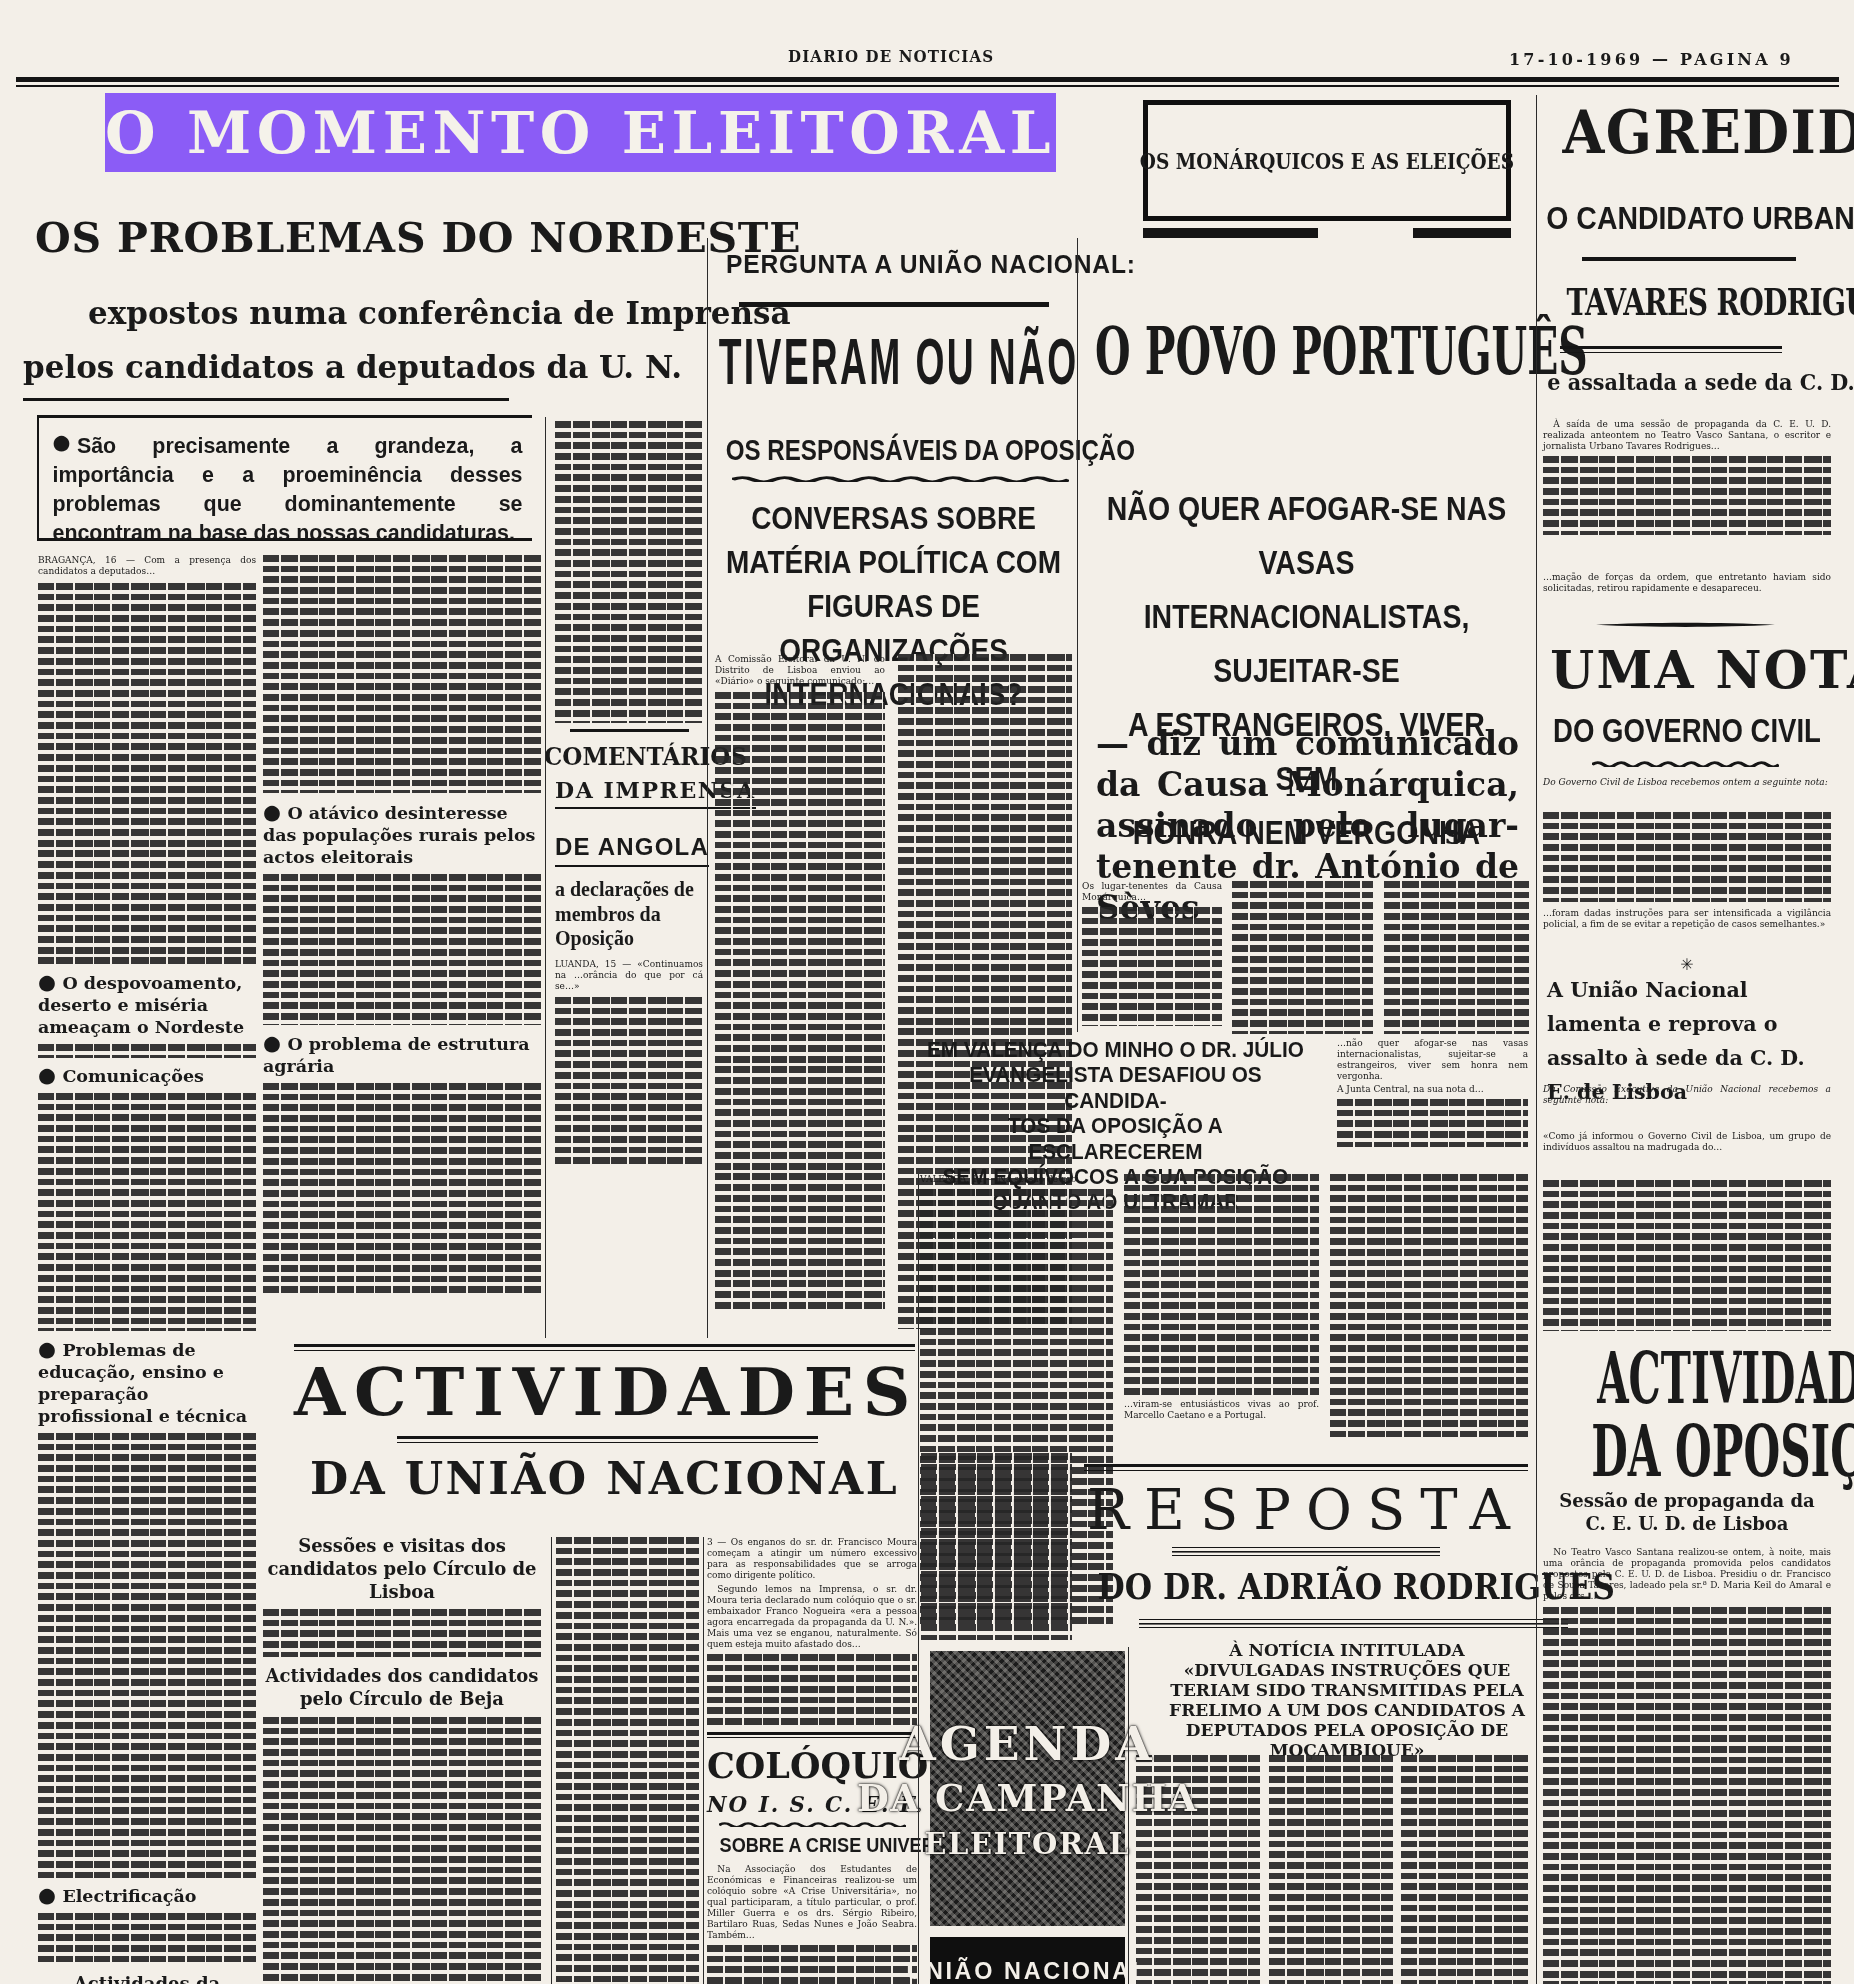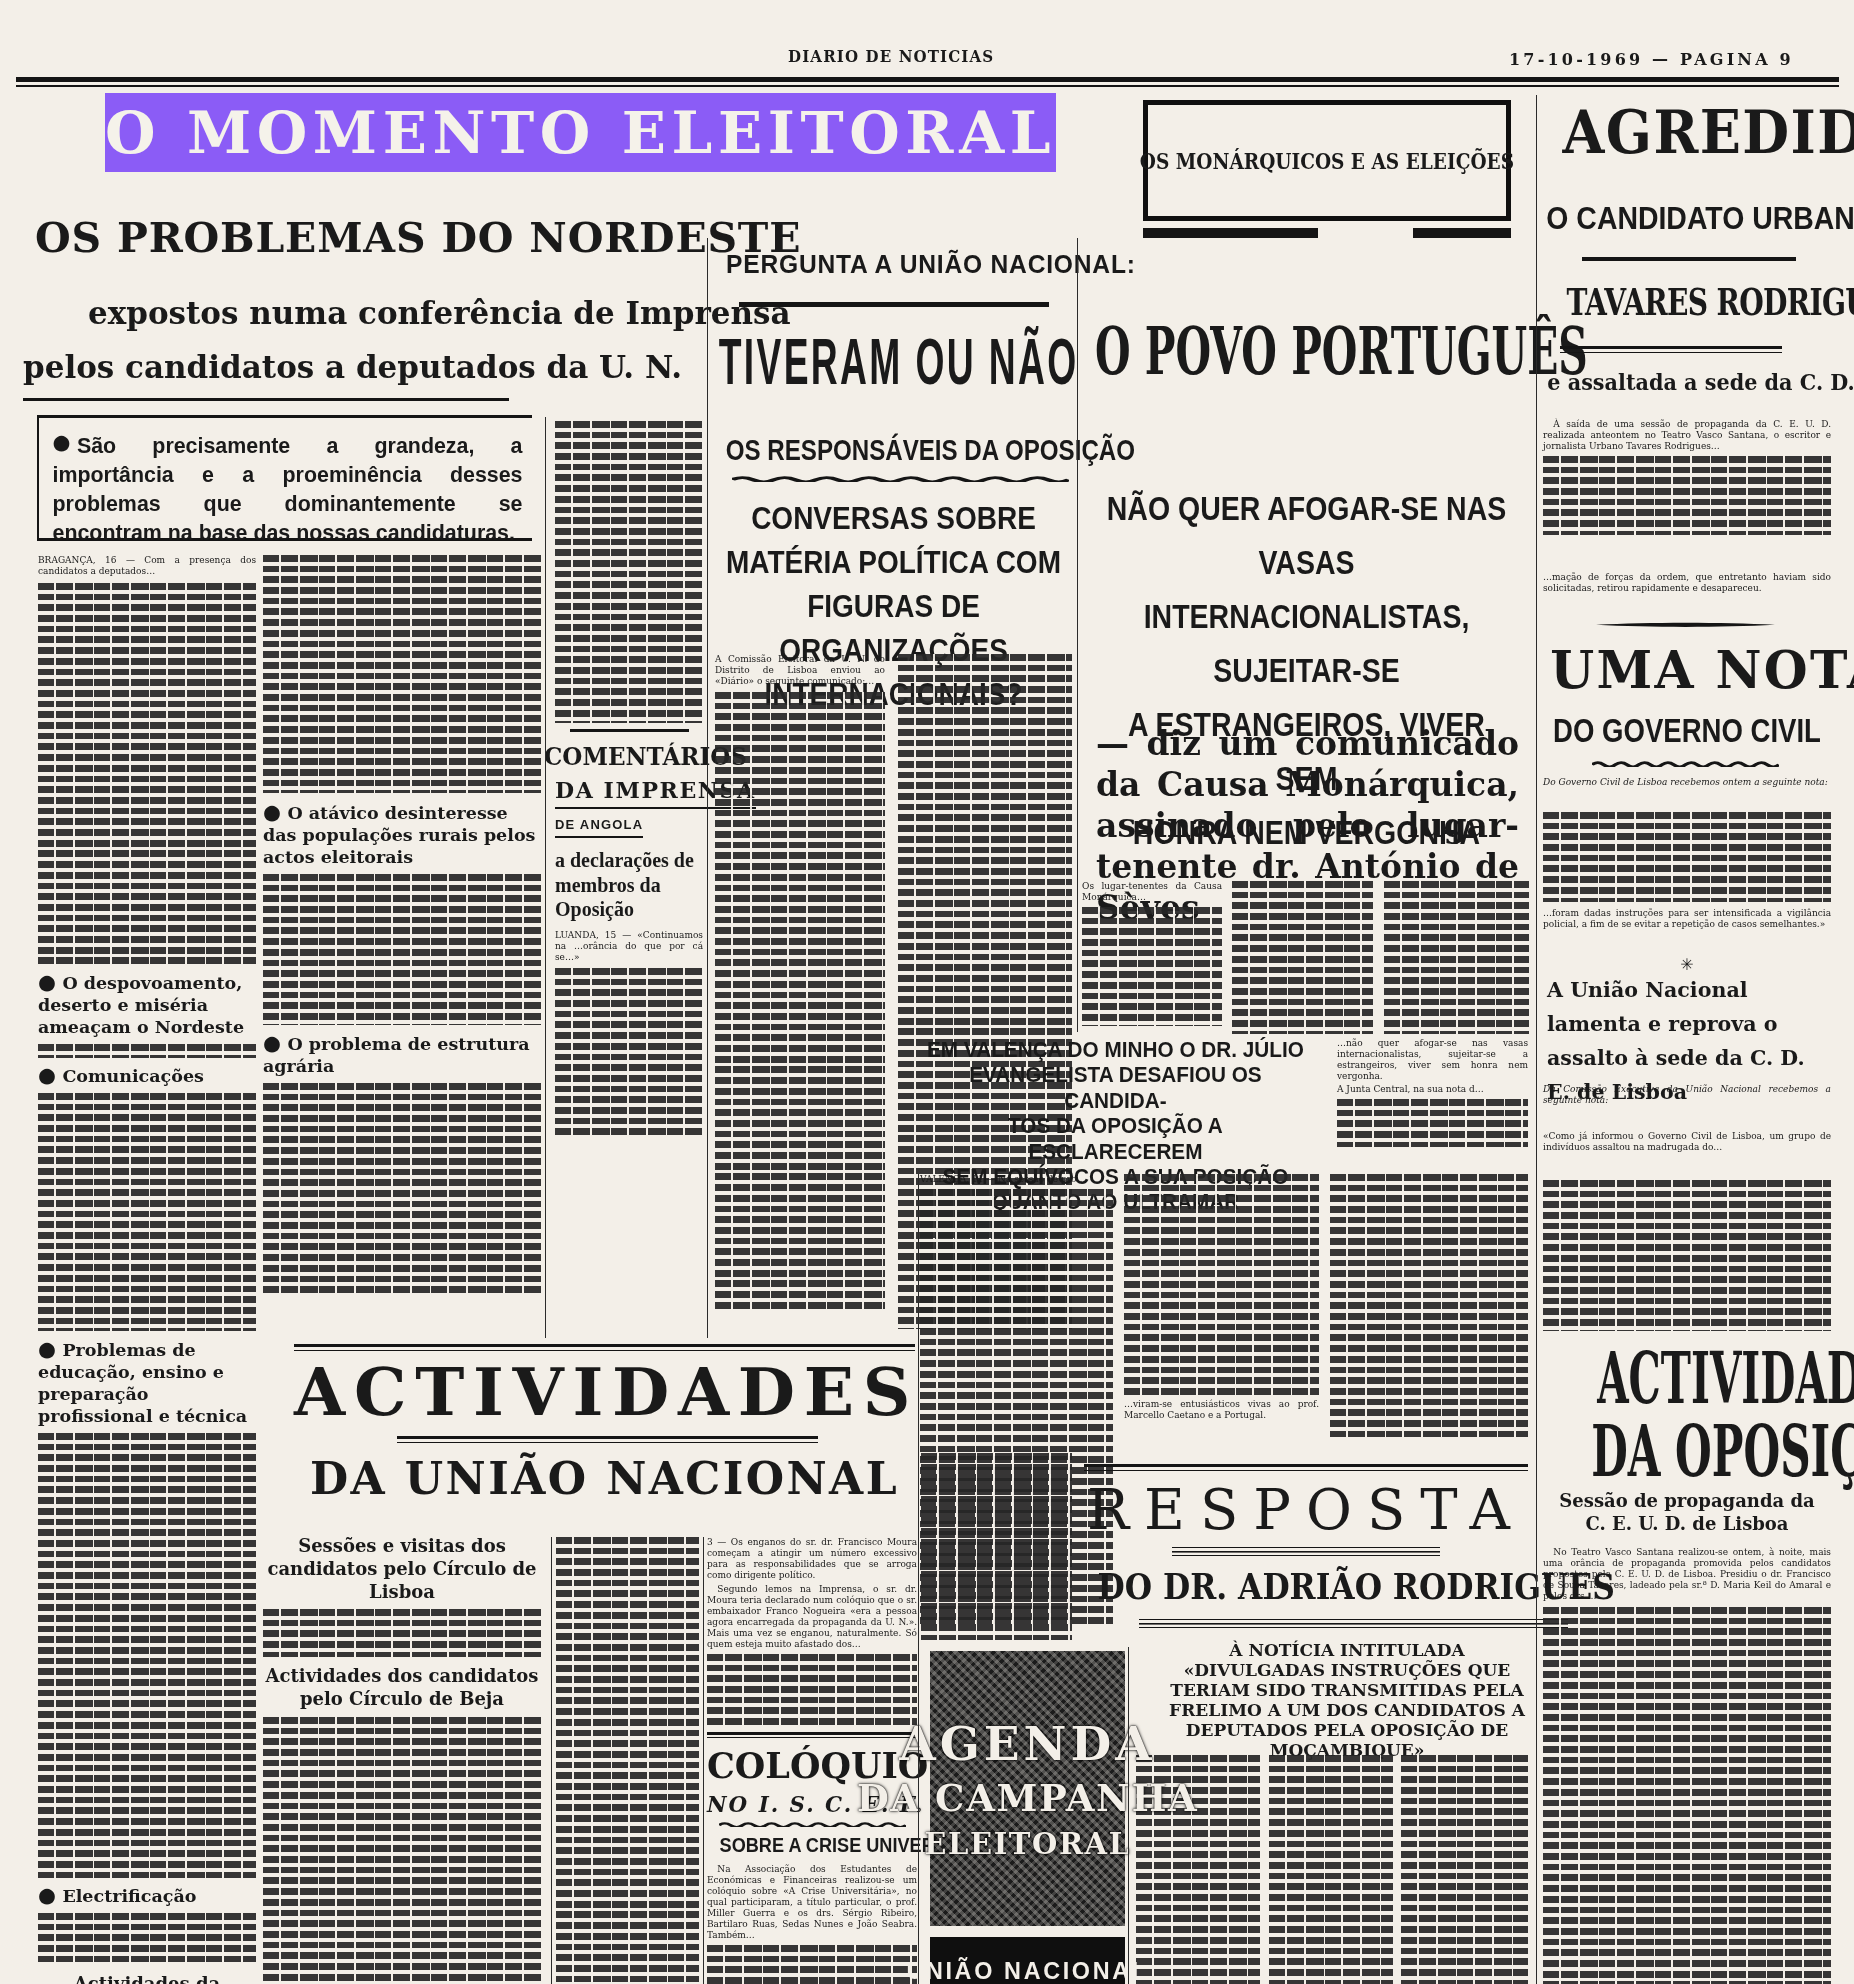--- a/index.html
+++ b/index.html
@@ -97,21 +97,21 @@
   <div class="stk" style="left:556px;top:1537px;width:143px;height:1066px;">
     <div class="greek" style="height:691px;"></div>
 
   </div>
 
   <div class="stk" style="left:555px;top:421px;width:148px;height:917px;">
     <div class="greek" style="height:302px;"></div>
     <div class="rule" style="height:3.2px;width:119px;margin:5.6px auto 10.3px;"></div>
     <div class="dB nw" style="font-size:24px;transform:scaleX(.96);transform-origin:left;margin-left:-11px;">COMENTÁRIOS</div>
     <div class="dB nw" style="font-size:22px;letter-spacing:1.6px;margin-top:5.6px;border-bottom:2.8px double #151515;padding-bottom:4px;width:max-content;">DA IMPRENSA</div>
-    <div class="sB nw" style="font-size:13px;letter-spacing:1.2px;margin-top:8px;border-bottom:2.4px solid #151515;padding-bottom:4px;width:max-content;">DE ANGOLA</div>
+    <div class="sB nw" style="font-size:24px;letter-spacing:1.2px;margin-top:24px;border-bottom:2.4px solid #151515;padding-bottom:4px;width:max-content;">DE ANGOLA</div>
     <div class="dB" style="font-size:20px;line-height:24.6px;margin-top:10.3px;font-family:Liberation Serif, serif;">a declarações de membros da Oposição</div>
     <div class="tx nf" style="margin-top:8.7px;">LUANDA, 15 — «Continuamos na …orância do que por cá se…»</div>
     <div class="greek" style="height:171px;margin-top:4.8px;"></div>
   </div>
 
   <div class="abs sB nw" style="left:726px;top:249px;font-size:24.6px;letter-spacing:0.8px;transform:scale(1,1.08);transform-origin:left top;">PERGUNTA A UNIÃO NACIONAL:</div>
   <div class="abs rule" style="left:739px;top:302px;width:310px;height:4.8px;"></div>
   <div class="abs ctr" style="left:715px;top:326px;width:357px;height:75px;">
     <span class="sB nw" style="display:inline-block;font-size:38px;letter-spacing:2.4px;transform:scale(.98,1.72);transform-origin:center top;">TIVERAM OU NÃO</span>
   </div>

